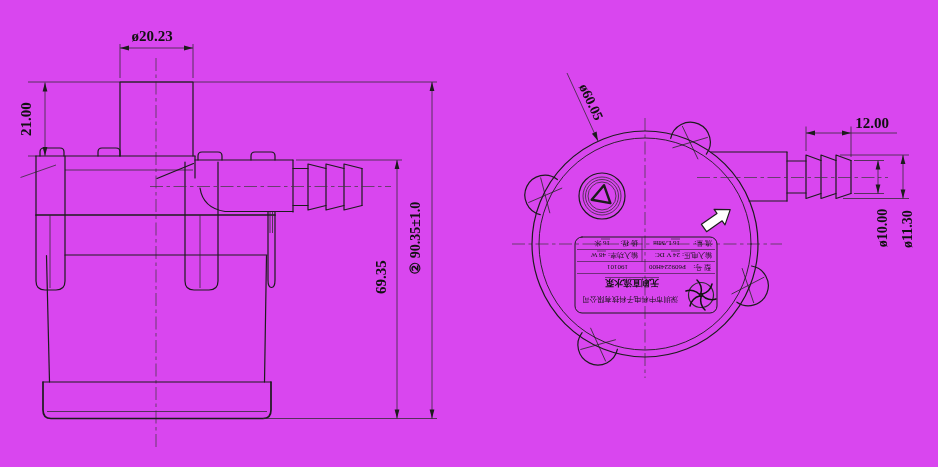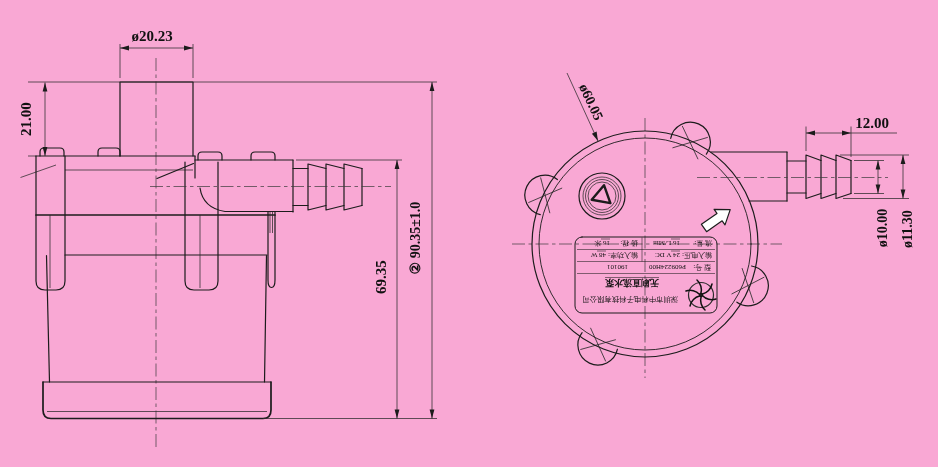--- a/index.html
+++ b/index.html
@@ -1,16 +1,16 @@
 <!DOCTYPE html>
 <html><head>
 <meta charset="utf-8">
 <style>
   html,body{margin:0;padding:0;background:#ffffff;}
-  .stage{position:relative;width:938px;height:467px;background:#f9a8d4;overflow:hidden;
+  .stage{position:relative;width:938px;height:467px;background:#d946ef;overflow:hidden;
          font-family:"Liberation Serif","DejaVu Serif",serif;}
   svg{display:block}
   .ol  {stroke:#1c1c1c;stroke-width:1.2;fill:none;stroke-linejoin:round;stroke-linecap:round;}
   .ol2 {stroke:#1c1c1c;stroke-width:1.7;fill:none;stroke-linecap:round;}
   .thin{stroke:#2b2b2b;stroke-width:.75;fill:none;}
   .dim {stroke:#2b2b2b;stroke-width:.75;fill:none;}
   .cl  {stroke:#3a3a3a;stroke-width:.7;fill:none;stroke-dasharray:13 3.5 3.5 3.5;}
   .ah  {fill:#1c1c1c;stroke:none;}
   text.dimtxt{font-family:"Liberation Serif","DejaVu Serif",serif;font-weight:600;
               font-size:15px;fill:#111;}

